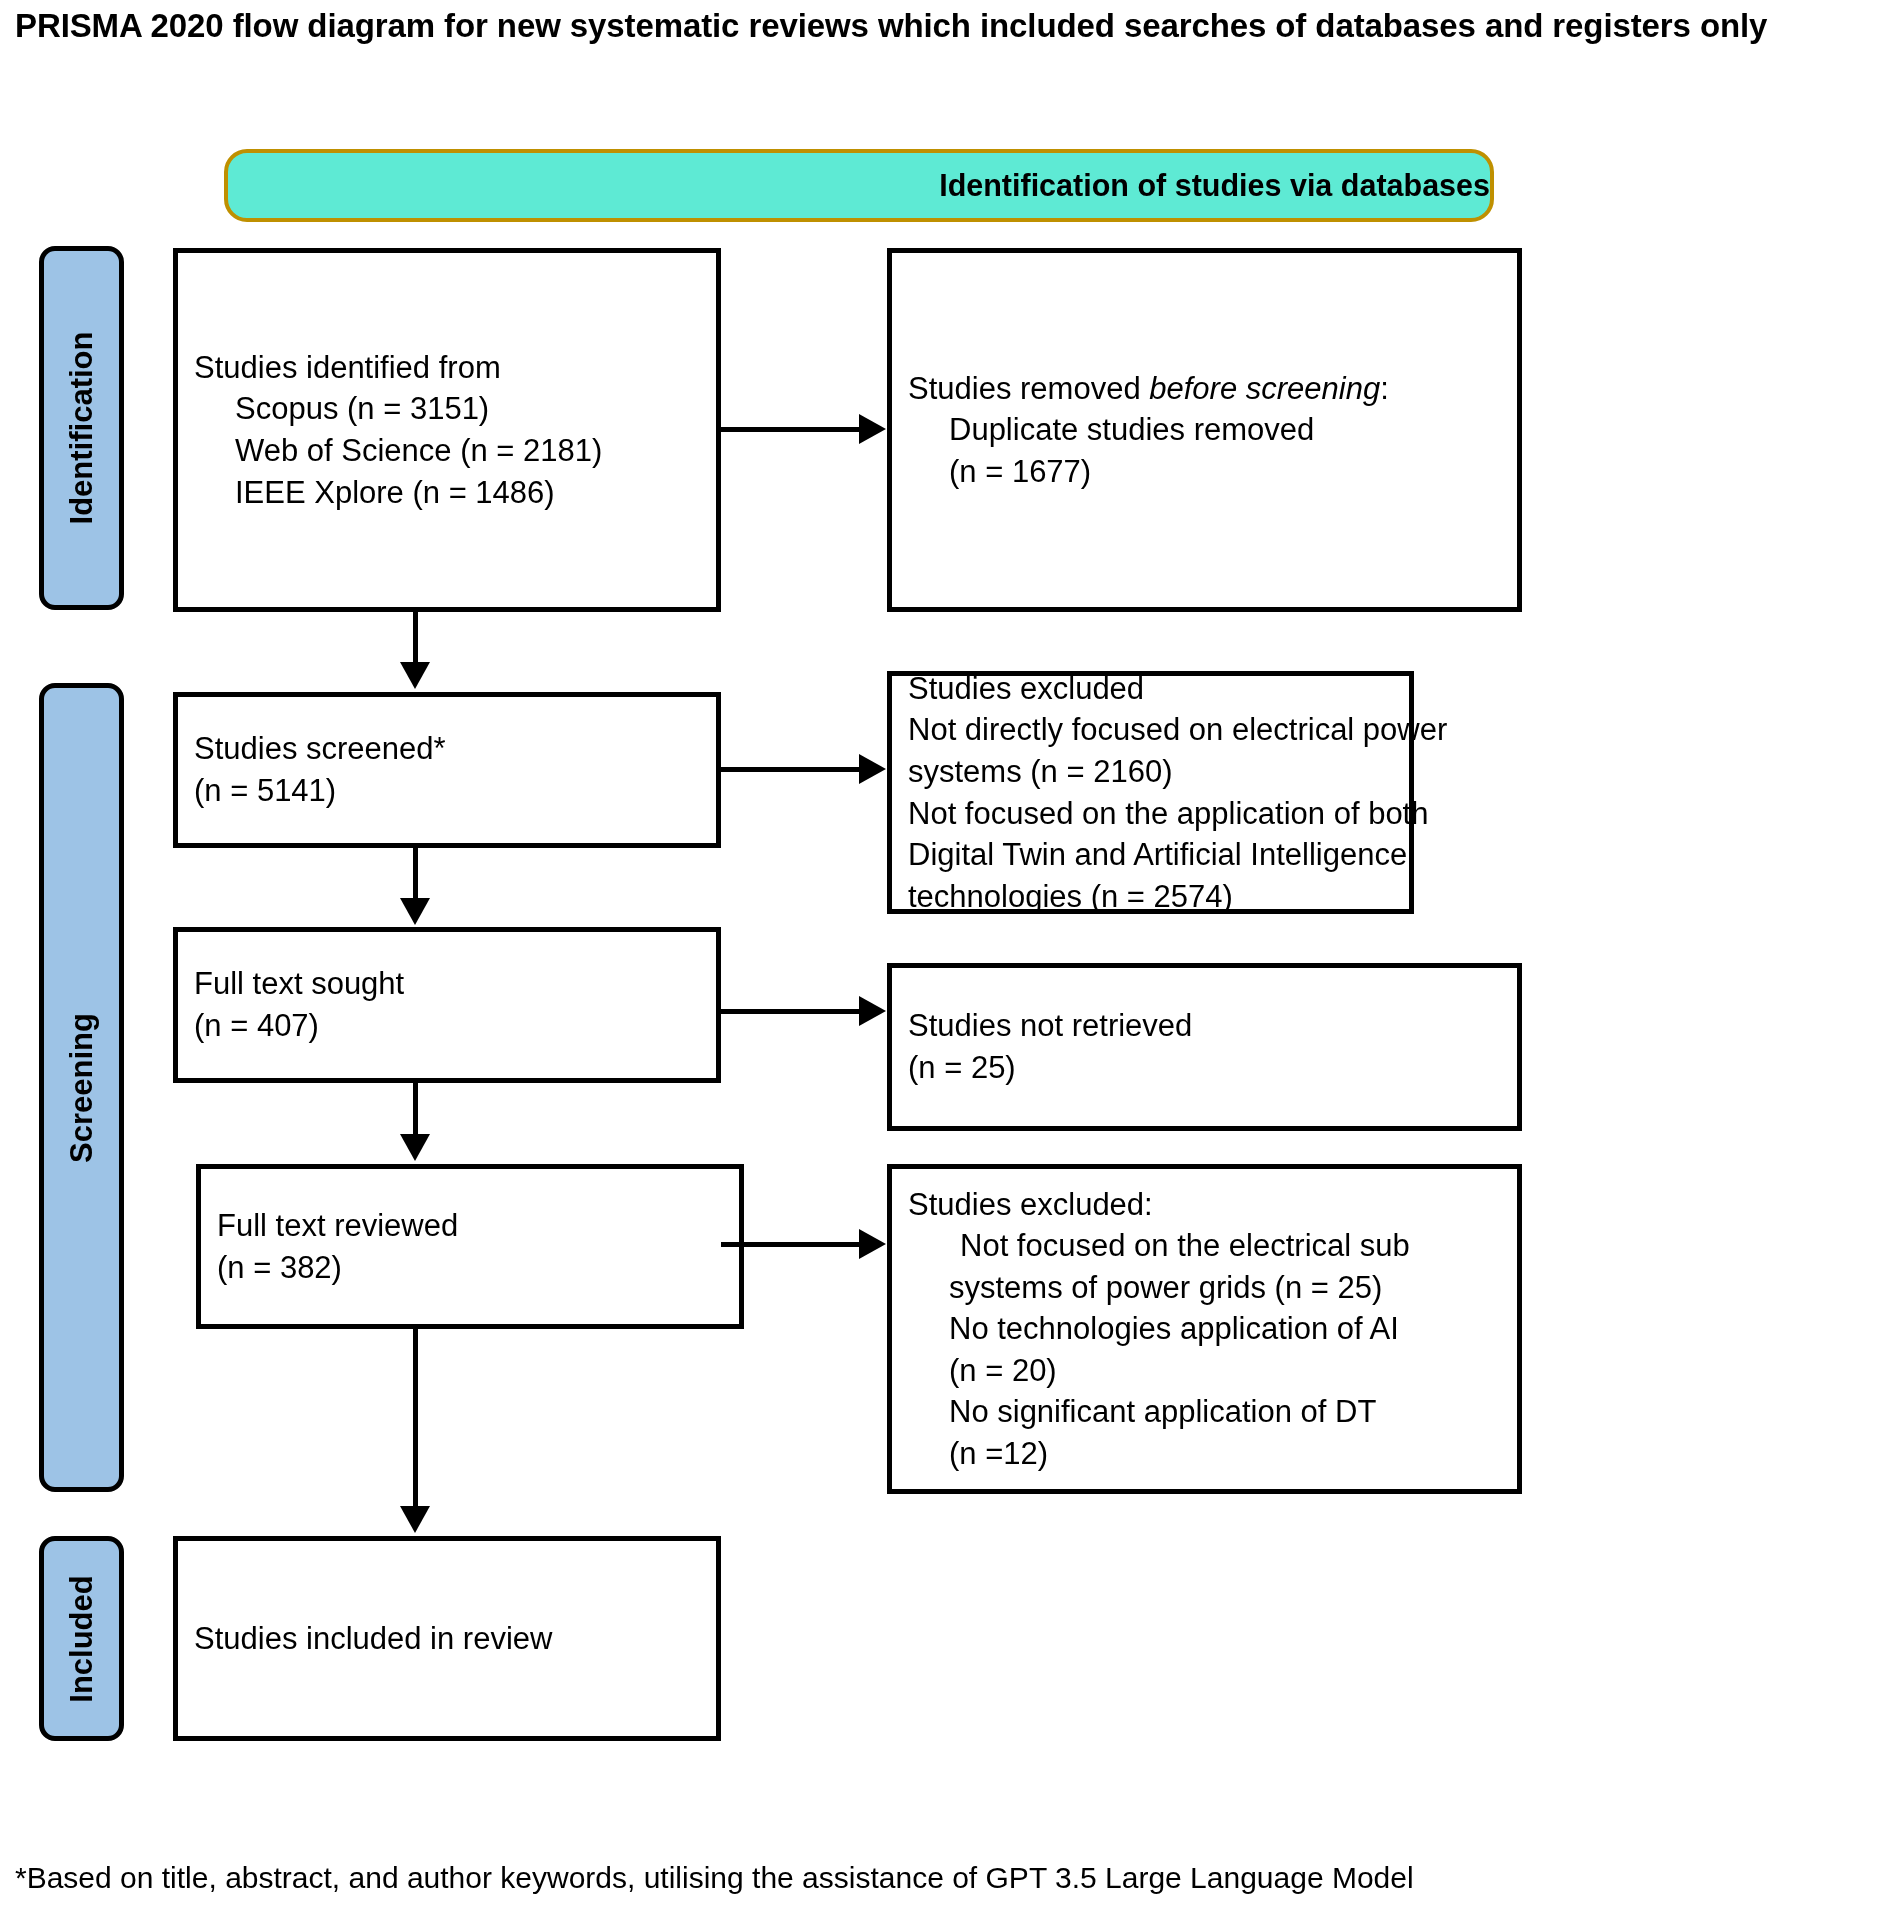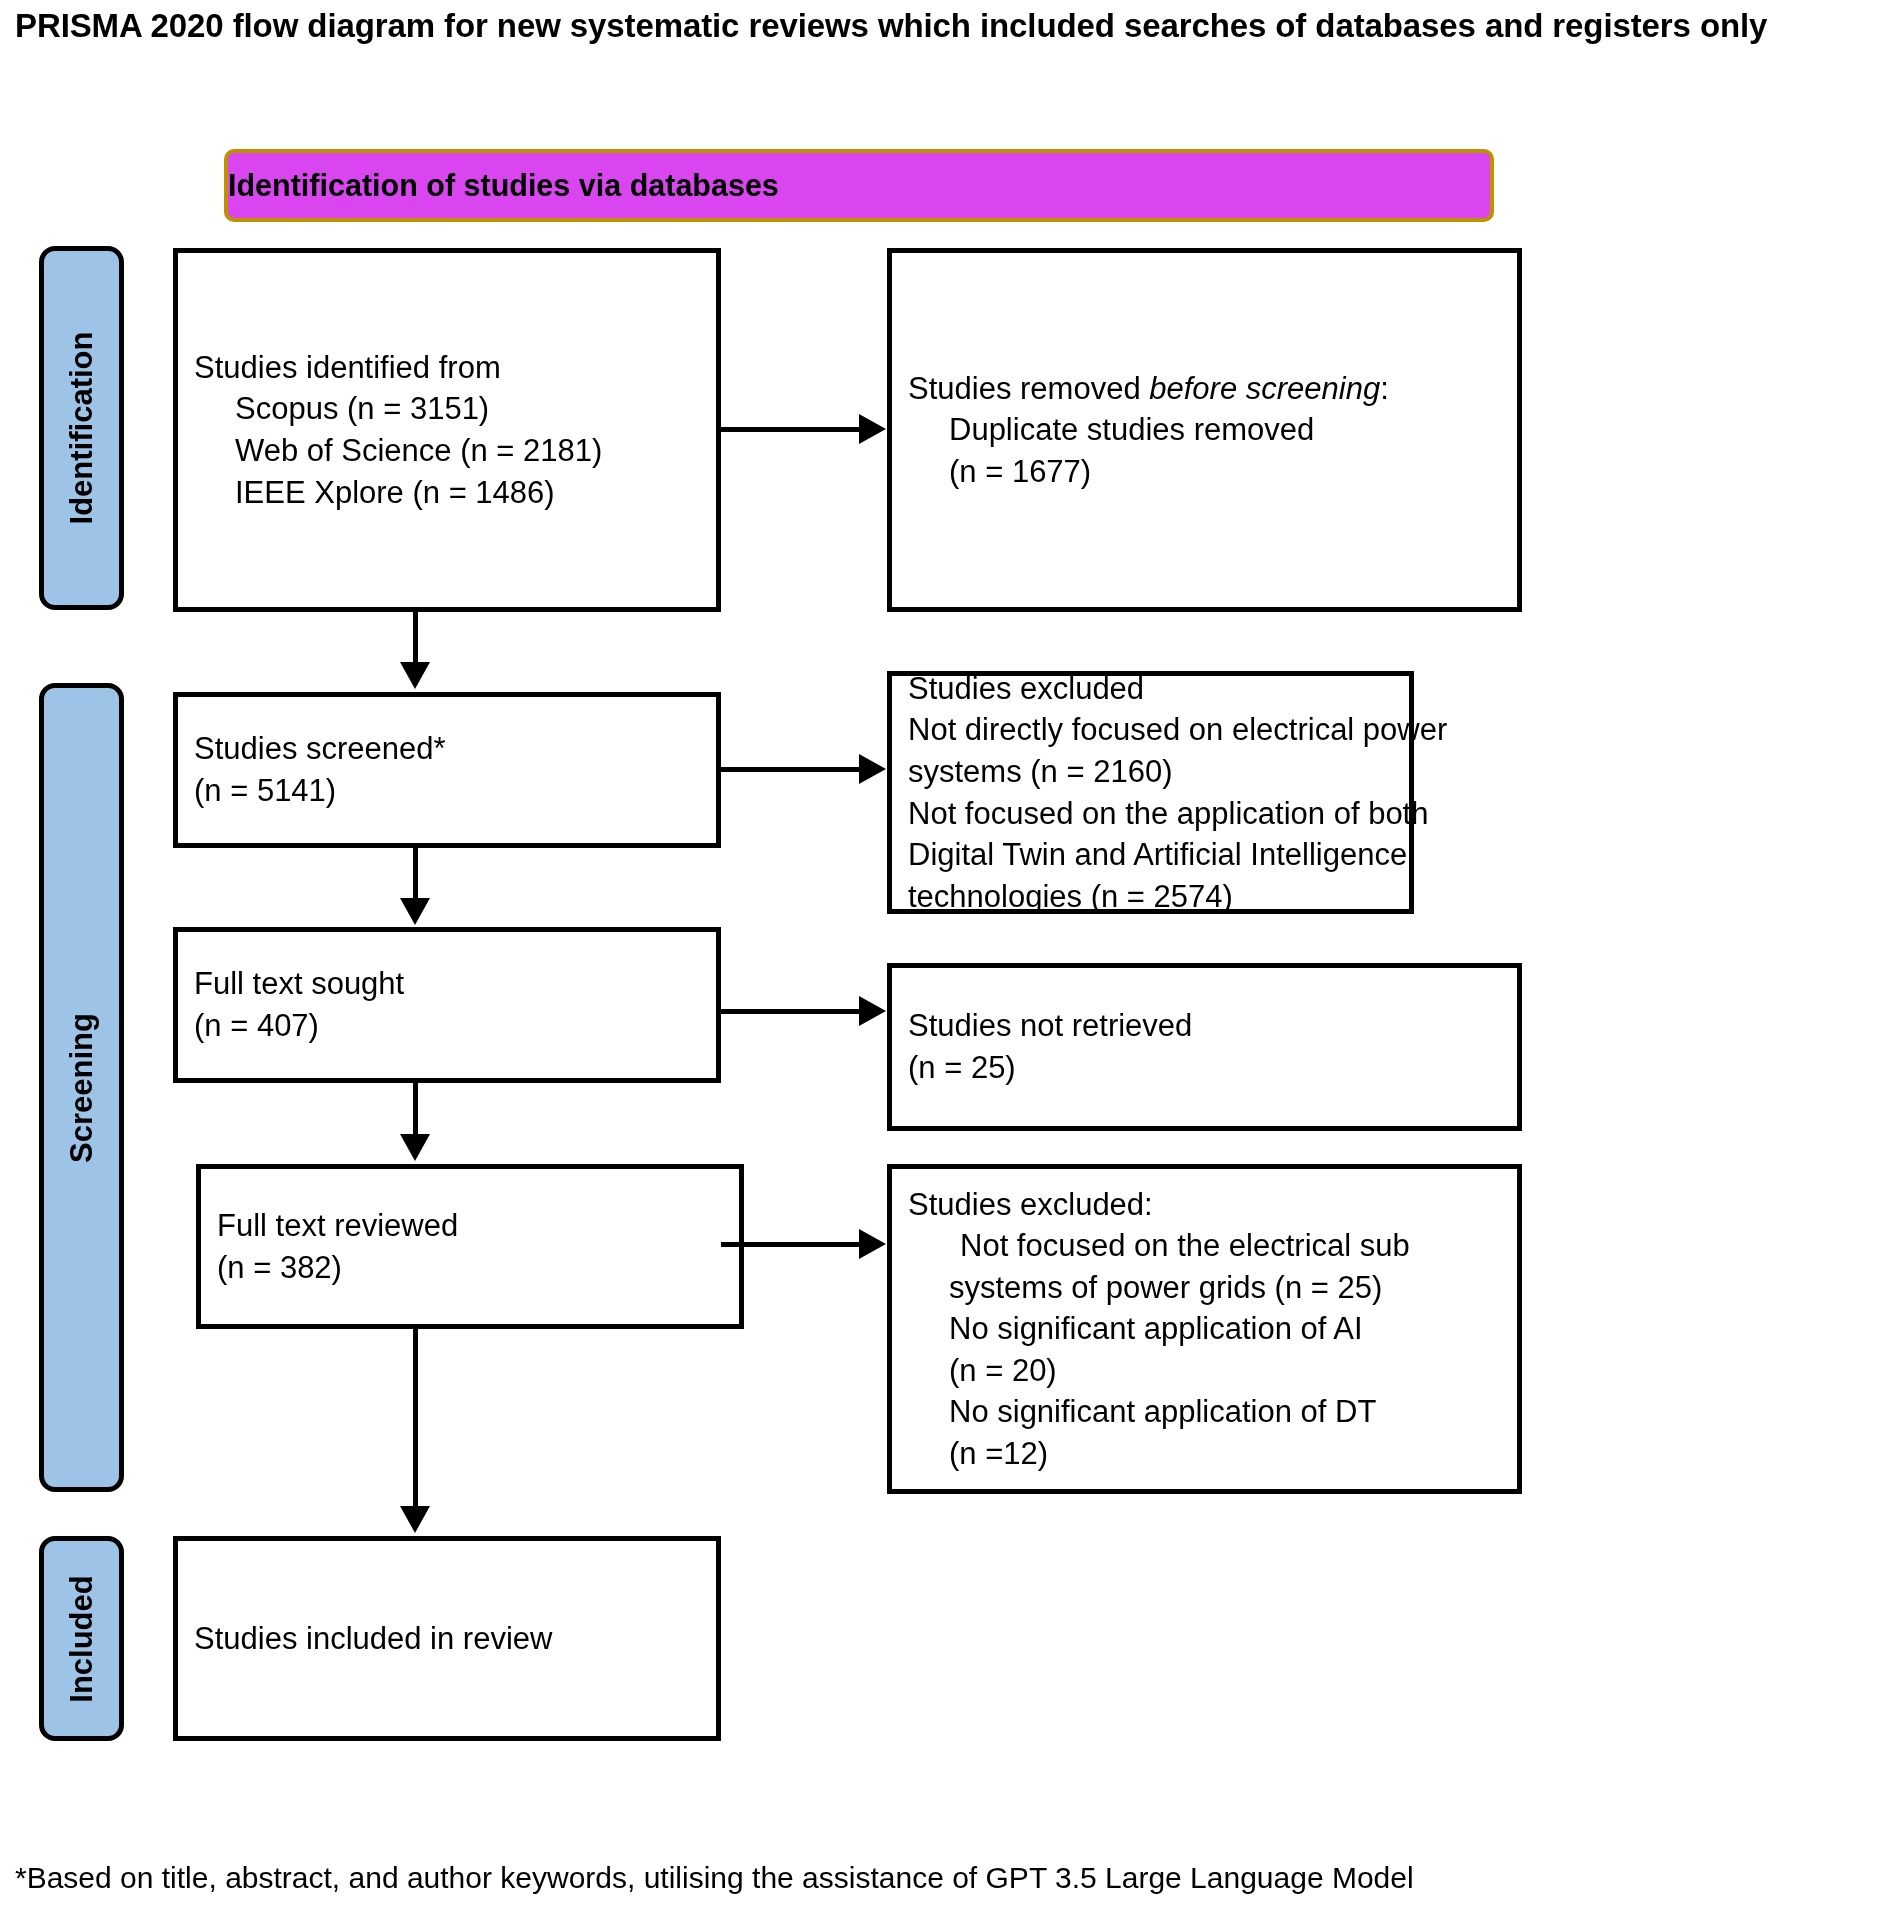--- a/index.html
+++ b/index.html
@@ -57,27 +57,27 @@
     transform-origin: center center;
     font-size: 31px;
     font-weight: bold;
     white-space: nowrap;
     color: #000000;
   }
 
   
   .banner {
     position: absolute;
-    background: #d946ef;
+    background: #5eead4;
     border: 4.4px solid #BF9000;
-    border-radius: 10px;
+    border-radius: 23px;
     box-sizing: border-box;
     display: flex;
     align-items: center;
-    justify-content: flex-start;
+    justify-content: flex-end;
     font-size: 30.5px;
     font-weight: bold;
     color: #000000;
   }
 
   
   .box {
     position: absolute;
     background: #ffffff;
     border: 5.6px solid #000000;
@@ -202,21 +202,21 @@
       <div class="line">Full text reviewed</div>
       <div class="line">(n = 382)</div>
     </div>
   </div>
 
   <div class="box" style="left:887px; top:1164px; width:635px; height:330px;">
     <div class="lines">
       <div class="line">Studies excluded:</div>
       <div class="line indent-2">Not focused on the electrical sub</div>
       <div class="line indent-1">systems of power grids (n = 25)</div>
-      <div class="line indent-1">No significant application of AI</div>
+      <div class="line indent-1">No technologies application of AI</div>
       <div class="line indent-1">(n = 20)</div>
       <div class="line indent-1">No significant application of DT</div>
       <div class="line indent-1">(n =12)</div>
     </div>
   </div>
 
   <div class="box" style="left:173px; top:1536px; width:548px; height:205px;">
     <div class="lines">
       <div class="line">Studies included in review</div>
     </div>

